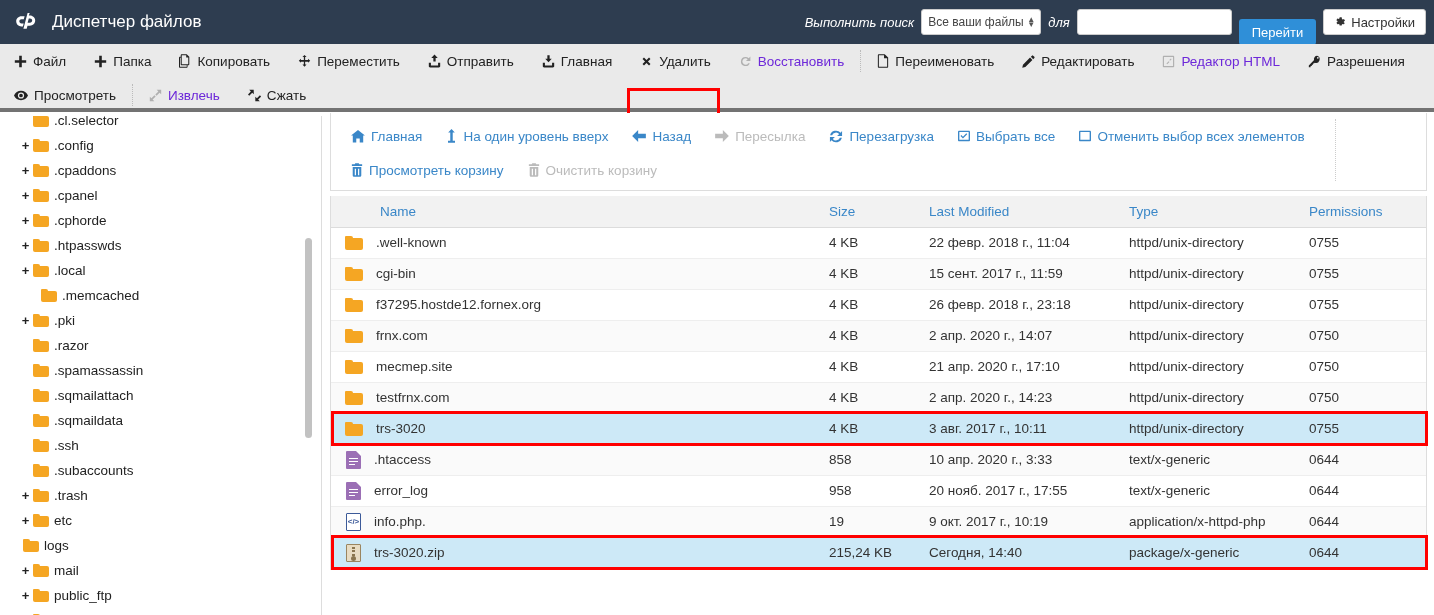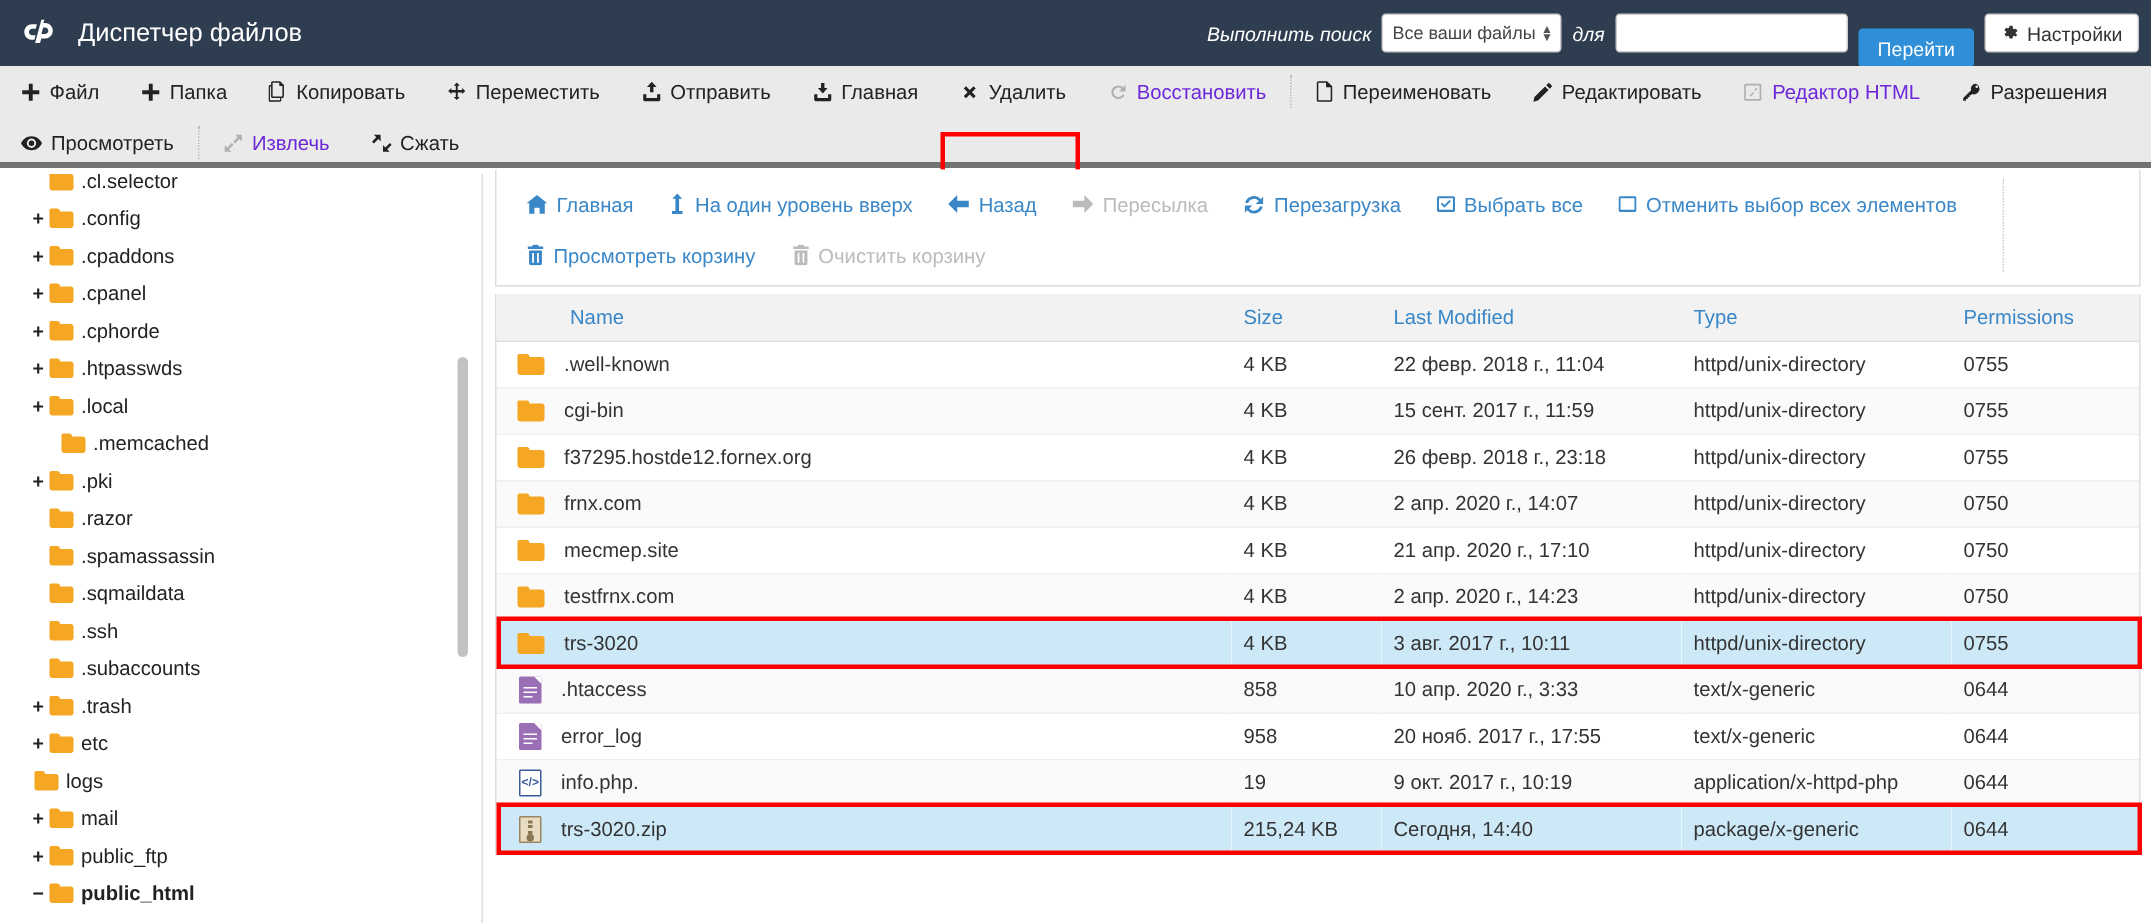--- a/index.html
+++ b/index.html
@@ -489,20 +489,25 @@
         <span class="tree-label">.razor</span>
       </div>
       <div class="tree-node" style="padding-left:18px">
         <span class="tree-toggle"></span>
         <span class="folder-ic"></span>
         <span class="tree-label">.spamassassin</span>
       </div>
       <div class="tree-node" style="padding-left:18px">
         <span class="tree-toggle"></span>
         <span class="folder-ic"></span>
+        <span class="tree-label">.sqmailattach</span>
+      </div>
+      <div class="tree-node" style="padding-left:18px">
+        <span class="tree-toggle"></span>
+        <span class="folder-ic"></span>
         <span class="tree-label">.sqmaildata</span>
       </div>
       <div class="tree-node" style="padding-left:18px">
         <span class="tree-toggle"></span>
         <span class="folder-ic"></span>
         <span class="tree-label">.ssh</span>
       </div>
       <div class="tree-node" style="padding-left:18px">
         <span class="tree-toggle"></span>
         <span class="folder-ic"></span>

